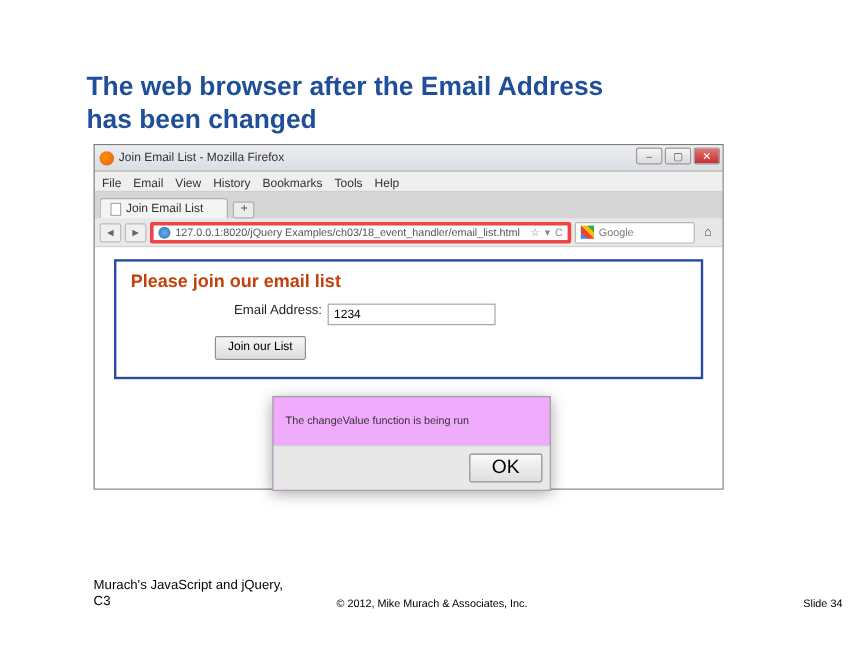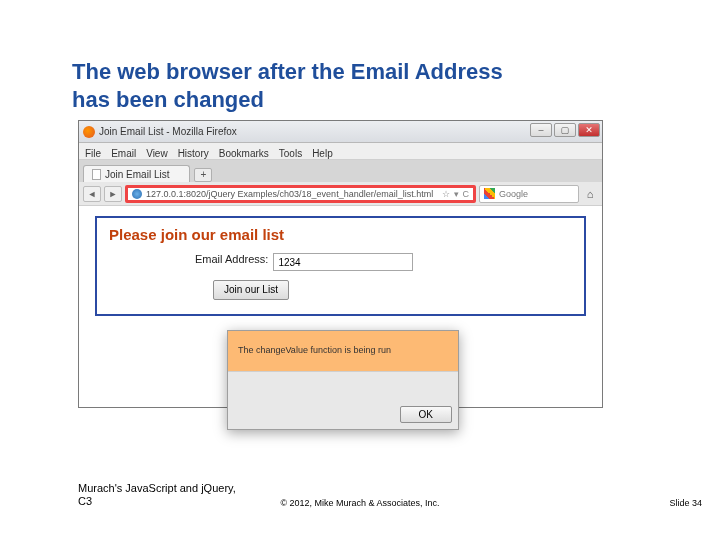--- a/index.html
+++ b/index.html
@@ -209,57 +209,56 @@
   .lbl { font-size: 11px; color: #222; }
   .txtinput {
     width: 140px;
     height: 18px;
     border: 1px solid #a7a7a7;
     background: #fff;
     font-size: 10px;
     padding: 0 4px;
   }
   .submitbtn {
-    margin-left: 104px;
+    margin-left: 70px;
     height: 20px;
     padding: 0 10px;
     font-size: 10px;
     border: 1px solid #8f8f8f;
     background: linear-gradient(#f6f6f6,#dcdcdc);
     border-radius: 2px;
   }
   
   .alert {
     position: absolute;
     left: 148px;
     top: 124px;
     width: 232px;
-    background: #fdba74;
+    background: #f0abfc;
     border: 1px solid #9e9e9e;
     box-shadow: 0 3px 12px rgba(0,0,0,.35);
   }
   .alert-body {
     padding: 14px 10px 10px;
     font-size: 9px;
     color: #333;
     min-height: 40px;
   }
   .alert-footer {
     background: #e8e8e8;
     border-top: 1px solid #cfcfcf;
     padding: 6px;
     text-align: right;
   }
   .okbtn {
     padding: 2px 18px;
-    font-size: 10px;
+    font-size: 16px;
     border: 1px solid #8f8f8f;
     background: linear-gradient(#f9f9f9,#dedede);
     border-radius: 2px;
-    margin-top: 28px;
   }
   
   .footer-left {
     position: absolute;
     left: 78px;
     bottom: 32px;
     font-size: 11px;
     color: #000;
     line-height: 1.2;
   }

